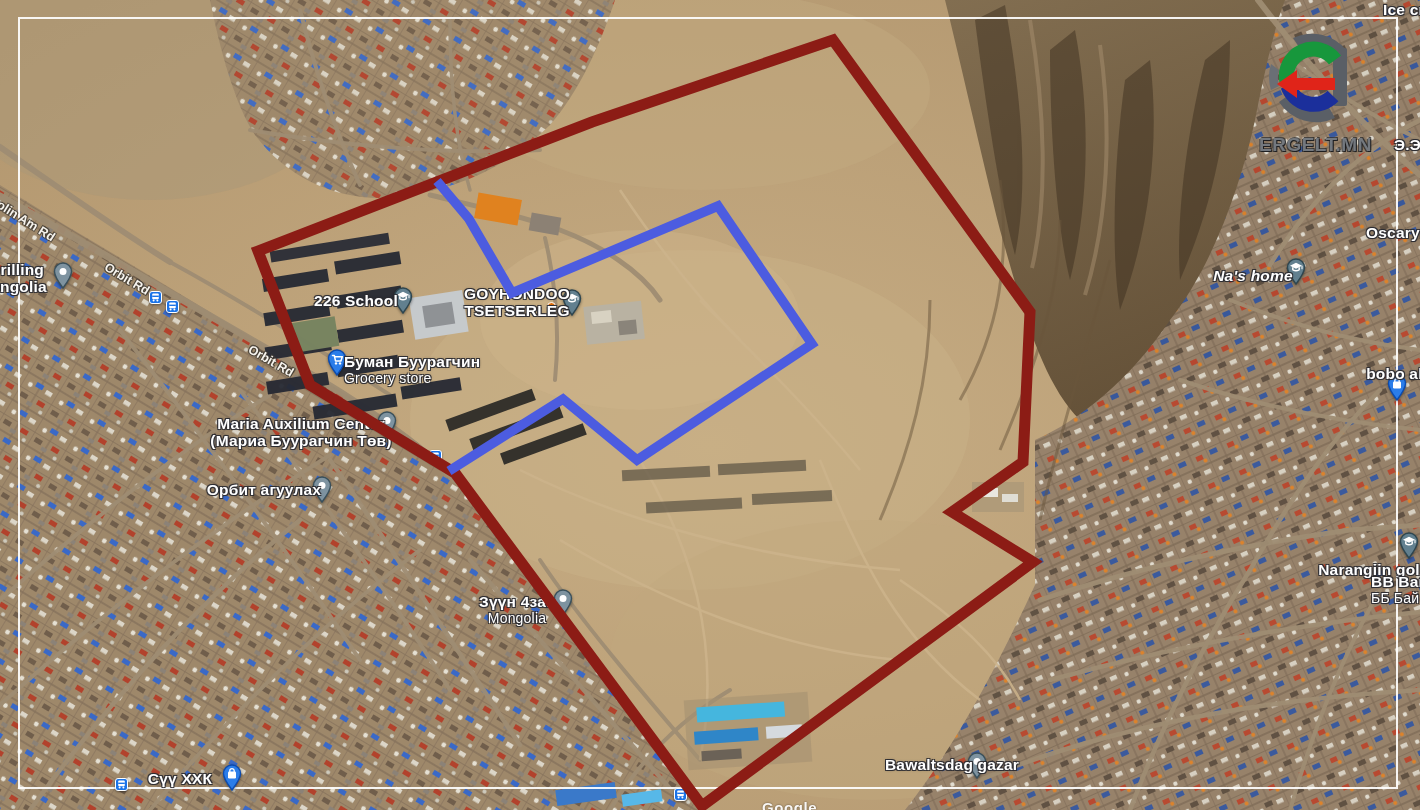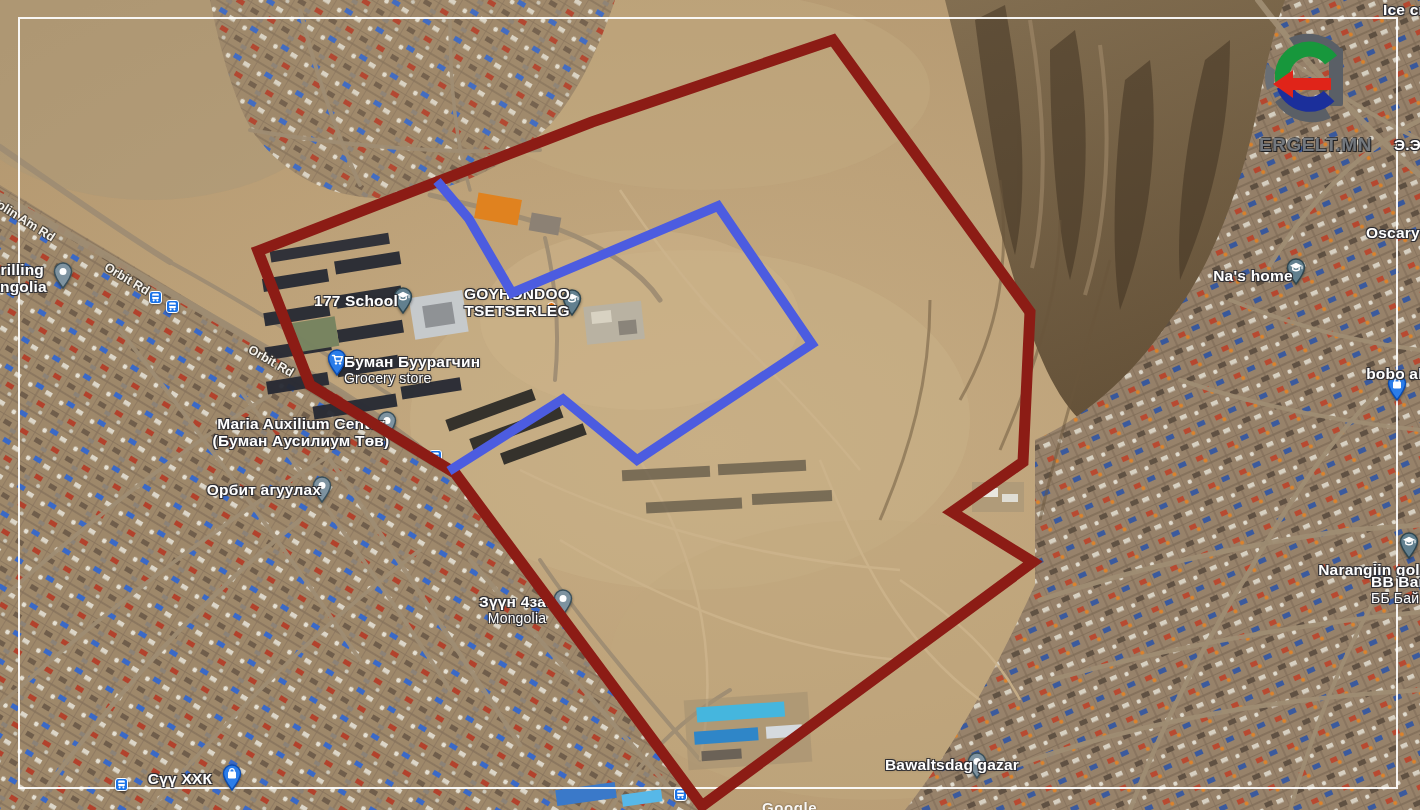--- a/index.html
+++ b/index.html
@@ -18,21 +18,21 @@
       -1px 1px 0 rgba(70,65,55,.85),1px 1px 0 rgba(70,65,55,.85);}
   .pin{position:absolute;width:20px;height:27px;filter:drop-shadow(0 1px 1.5px rgba(0,0,0,.45));}
   .bus{position:absolute;width:13px;height:13px;filter:drop-shadow(0 1px 1px rgba(0,0,0,.4));}
   .orange-marker{position:absolute;width:9px;height:9px;border-radius:50%;
     background:#e8710a;border:1px solid #fff;box-sizing:border-box;}
   #frame{position:absolute;left:18px;top:17px;width:1380px;height:772px;
     border:2px solid rgba(255,255,255,.92);box-sizing:border-box;}
   #overlay{position:absolute;left:0;top:0;pointer-events:none;}
   #watermark{position:absolute;left:762px;top:799px;color:#fff;font-size:15px;font-weight:bold;
     letter-spacing:.6px;opacity:.92;text-shadow:0 0 2px rgba(0,0,0,.6);}
-  #logo{position:absolute;left:1259px;top:24px;width:104px;text-align:left;}
+  #logo{position:absolute;left:1259px;top:24px;width:104px;text-align:right;}
   #logo-text{margin-top:2px;font-size:19px;font-weight:bold;letter-spacing:.5px;color:#73787e;
     text-shadow:1px 1px 0 rgba(28,30,33,.95),-1px 1px 0 rgba(28,30,33,.7),
       1px -1px 0 rgba(28,30,33,.7),-1px -1px 1px rgba(235,235,235,.3);}
 </style>
 </head>
 <body>
 
 <div id="stage">
 
   <svg id="bg" width="1420" height="810" viewBox="0 0 1420 810">
@@ -206,21 +206,21 @@
         <div>i Drilling</div>
         <div>Mongolia</div>
       </div>
       <div class="pin" style="left: 393px; top: 287px;"><svg width="20" height="27" viewBox="0 0 20 27">
           <path d="M10,26 C10,26 1.5,14.8 1.5,9.5 A8.5,8.5 0 1 1 18.5,9.5 C18.5,14.8 10,26 10,26 Z" fill="#62808f" stroke="#2e4650" stroke-width="1.4"></path>
           <path d="M10,4.8 L16,7.8 L10,10.8 L4,7.8 Z" fill="#fff"></path>
           <path d="M6.8,9.2 L6.8,11.6 C6.8,13 13.2,13 13.2,11.6 L13.2,9.2" fill="none" stroke="#fff" stroke-width="1.5"></path>
           <line x1="16" y1="7.8" x2="16" y2="11.2" stroke="#fff" stroke-width="1"></line>
         </svg></div>
       <div class="poi-text" style="left: 356px; top: 292px;">
-        <div>177 School</div>
+        <div>226 School</div>
       </div>
       <div class="pin" style="left: 562px; top: 289px;"><svg width="20" height="27" viewBox="0 0 20 27">
           <path d="M10,26 C10,26 1.5,14.8 1.5,9.5 A8.5,8.5 0 1 1 18.5,9.5 C18.5,14.8 10,26 10,26 Z" fill="#62808f" stroke="#2e4650" stroke-width="1.4"></path>
           <path d="M10,4.8 L16,7.8 L10,10.8 L4,7.8 Z" fill="#fff"></path>
           <path d="M6.8,9.2 L6.8,11.6 C6.8,13 13.2,13 13.2,11.6 L13.2,9.2" fill="none" stroke="#fff" stroke-width="1.5"></path>
           <line x1="16" y1="7.8" x2="16" y2="11.2" stroke="#fff" stroke-width="1"></line>
         </svg></div>
       <div class="orange-marker" style="left: 547px; top: 302px;"></div>
       <div class="poi-text" style="left: 517px; top: 285px;">
         <div>GOYHONDOO</div>
@@ -235,21 +235,21 @@
       <div class="poi-text anchor-left" style="left: 344px; top: 353px;">
         <div>Буман Буурагчин</div>
         <div class="sub">Grocery store</div>
       </div>
       <div class="pin" style="left: 377px; top: 411px;"><svg width="20" height="27" viewBox="0 0 20 27">
           <path d="M10,26 C10,26 1.5,14.8 1.5,9.5 A8.5,8.5 0 1 1 18.5,9.5 C18.5,14.8 10,26 10,26 Z" fill="#7e93a0" stroke="#39505c" stroke-width="1.4"></path>
           <circle cx="10" cy="9.5" r="3.5" fill="#fff"></circle>
         </svg></div>
       <div class="poi-text" style="left: 301px; top: 415px;">
         <div>Maria Auxilium Center</div>
-        <div>(Буман Аусилиум Төв)</div>
+        <div>(Мариа Буурагчин Төв)</div>
       </div>
       <div class="pin" style="left: 312px; top: 476px;"><svg width="20" height="27" viewBox="0 0 20 27">
           <path d="M10,26 C10,26 1.5,14.8 1.5,9.5 A8.5,8.5 0 1 1 18.5,9.5 C18.5,14.8 10,26 10,26 Z" fill="#7e93a0" stroke="#39505c" stroke-width="1.4"></path>
           <circle cx="10" cy="9.5" r="3.5" fill="#fff"></circle>
         </svg></div>
       <div class="poi-text" style="left: 264px; top: 481px;">
         <div>Орбит агуулах</div>
       </div>
       <div class="pin" style="left: 553px; top: 589px;"><svg width="20" height="27" viewBox="0 0 20 27">
           <path d="M10,26 C10,26 1.5,14.8 1.5,9.5 A8.5,8.5 0 1 1 18.5,9.5 C18.5,14.8 10,26 10,26 Z" fill="#7e93a0" stroke="#39505c" stroke-width="1.4"></path>
@@ -273,21 +273,21 @@
         </svg></div>
       <div class="poi-text" style="left: 952px; top: 756px;">
         <div>Bawaltsdag gazar</div>
       </div>
       <div class="pin" style="left: 1286px; top: 258px;"><svg width="20" height="27" viewBox="0 0 20 27">
           <path d="M10,26 C10,26 1.5,14.8 1.5,9.5 A8.5,8.5 0 1 1 18.5,9.5 C18.5,14.8 10,26 10,26 Z" fill="#62808f" stroke="#2e4650" stroke-width="1.4"></path>
           <path d="M10,4.8 L16,7.8 L10,10.8 L4,7.8 Z" fill="#fff"></path>
           <path d="M6.8,9.2 L6.8,11.6 C6.8,13 13.2,13 13.2,11.6 L13.2,9.2" fill="none" stroke="#fff" stroke-width="1.5"></path>
           <line x1="16" y1="7.8" x2="16" y2="11.2" stroke="#fff" stroke-width="1"></line>
         </svg></div>
-      <div class="poi-text" style="left: 1253px; top: 267px;">
+      <div class="poi-text" style="left: 1253px; top: 267px; font-style: italic;">
         <div>Na's home</div>
       </div>
       <div class="poi-text anchor-left" style="left: 1366px; top: 224px;">
         <div>Oscaryn</div>
       </div>
       <div class="pin" style="left: 1387px; top: 374px;"><svg width="20" height="27" viewBox="0 0 20 27">
           <path d="M10,26 C10,26 1.5,14.8 1.5,9.5 A8.5,8.5 0 1 1 18.5,9.5 C18.5,14.8 10,26 10,26 Z" fill="#2b7de9" stroke="#0b4bb0" stroke-width="1.4"></path>
           <rect x="6" y="7.5" width="8" height="7" rx="1.2" fill="#fff"></rect>
           <path d="M7.8,8 V6.8 a2.2,2.2 0 0 1 4.4,0 V8" fill="none" stroke="#fff" stroke-width="1.3"></path>
         </svg></div>

